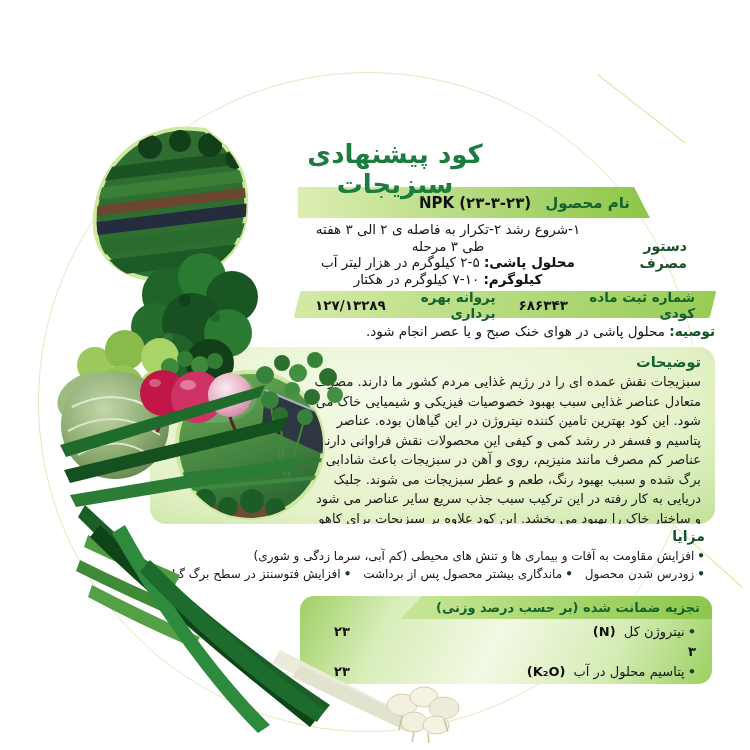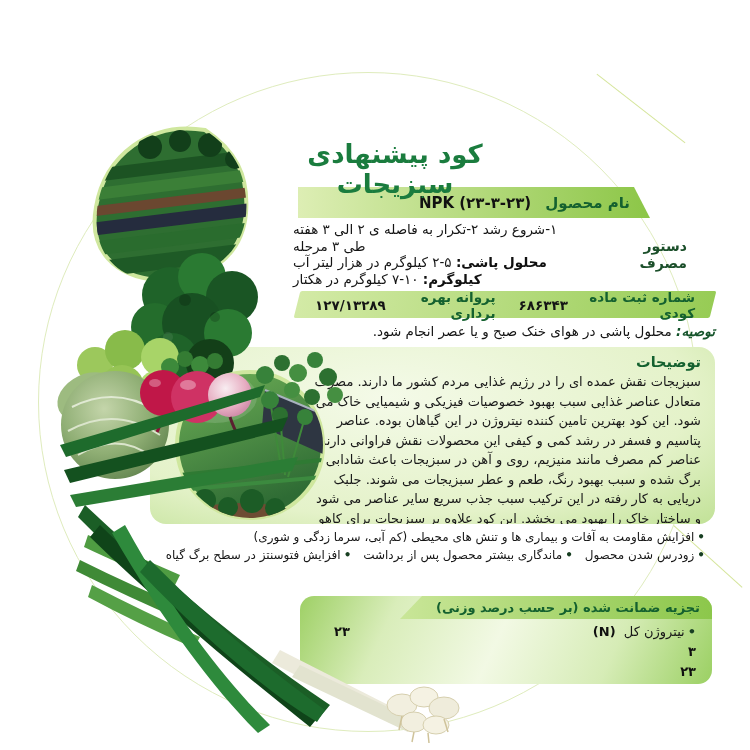--- a/index.html
+++ b/index.html
@@ -26,33 +26,33 @@
   .npk-bar { position:absolute; left:298px; top:187px; width:352px; height:31px; z-index:2;
              background:linear-gradient(to right,#ddeeb4,#8cc647);
              clip-path:polygon(0 0, calc(100% - 16px) 0, 100% 100%, 0 100%);
              display:flex; align-items:center; gap:14px; padding-right:20px; font-size:15px; }
   .npk-value { font-weight:bold; color:#111; direction:ltr; }
 
   .usage { position:absolute; left:293px; top:221px; width:394px; display:flex; z-index:2;
            font-size:13.5px; color:#141414; line-height:16.5px; }
   .usage-label { width:84px; padding-top:17px; font-weight:bold; color:#1b4f2a; font-size:14px;
                  text-align:right; flex:none; }
-  .usage-lines { flex:1; text-align:left; }
+  .usage-lines { flex:1; text-align:center; }
   .uline b { color:#101010; }
 
   .reg-bar { position:absolute; left:297px; top:291px; width:416px; height:27px; z-index:2;
              display:flex; align-items:center; gap:9px; padding:0 18px; font-size:13.5px; }
   .reg-bar::before { content:""; position:absolute; inset:0; z-index:-1;
              transform:skewX(-14deg); border-radius:2px;
              background:linear-gradient(to right,#d3eaa6,#97cc55); }
   .lic { margin-right:14px; }
 
   .advice { position:absolute; left:288px; top:323px; width:427px; text-align:right;
             font-size:13.5px; color:#141414; z-index:2; }
-  .sec { font-weight:bold; color:#14532a;font-style:italic; }
+  .sec { font-weight:bold; color:#14532a; }
 
   .desc-panel { position:absolute; left:150px; top:347px; width:565px; height:177px; z-index:2;
             border-radius:16px; overflow:hidden; padding:7px 14px 6px 14px;
             background:radial-gradient(120% 150% at 42% 28%, #f4fae8 0%, #e4f2c9 45%, #a9d674 84%, #8cc655 100%); }
   .desc-head { text-align:right; font-weight:bold; color:#14612f; font-size:14.5px; margin-bottom:2px; }
   .desc-text { direction:rtl; text-align:right; font-size:13px; line-height:19.5px; color:#191919;
                padding-left:148px; }
 
   .adv { position:absolute; left:90px; top:528px; width:615px; z-index:2; }
   .adv-head { text-align:right; font-weight:bold; color:#14532a; font-size:14px; margin-bottom:3px; }
@@ -268,20 +268,21 @@
     <b class="sec">توصیه:</b>
     <span>محلول پاشی در هوای خنک صبح و یا عصر انجام شود.</span>
   </div>
 
   <div class="desc-panel">
     <div class="desc-head" dir="rtl">توضیحات</div>
     <p class="desc-text">سبزیجات نقش عمده ای را در رژیم غذایی مردم کشور ما دارند. مصرف متعادل عناصر غذایی سبب بهبود خصوصیات فیزیکی و شیمیایی خاک می شود. این کود بهترین تامین کننده نیتروژن در این گیاهان بوده. عناصر پتاسیم و فسفر در رشد کمی و کیفی این محصولات نقش فراوانی دارند. عناصر کم مصرف مانند منیزیم، روی و آهن در سبزیجات باعث شادابی برگ شده و سبب بهبود رنگ، طعم و عطر سبزیجات می شوند. جلبک دریایی به کار رفته در این ترکیب سبب جذب سریع سایر عناصر می شود و ساختار خاک را بهبود می بخشد. این کود علاوه بر سبزیجات برای کاهو و کلم نیز قابل استفاده است.</p>
   </div>
 
   <div class="adv">
+    <div class="adv-head" dir="rtl">مزایا</div>
     <div class="adv-lines">
       <div>
         <span class="adv-item"><span class="blt">•</span><span>افزایش مقاومت به آفات و بیماری ها و تنش های محیطی (کم آبی، سرما زدگی و شوری)</span></span>
       </div>
       <div>
         <span class="adv-item"><span class="blt">•</span><span>زودرس شدن محصول</span></span>
         <span class="adv-item"><span class="blt">•</span><span>ماندگاری بیشتر محصول پس از برداشت</span></span>
         <span class="adv-item"><span class="blt">•</span><span>افزایش فتوسنتز در سطح برگ گیاه</span></span>
       </div>
     </div>
@@ -293,18 +294,19 @@
     </div>
     <div class="ana-rows">
       <div class="ana-row">
         <span><span class="blt">•</span><span>نیتروژن کل</span> <span class="formula">(N)</span></span>
         <span class="ana-value">۲۳</span>
       </div>
       <div class="ana-row">
         <span class="ana-value">۳</span>
       </div>
       <div class="ana-row">
+        <span><span class="blt">•</span><span>پتاسیم محلول در آب</span> <span class="formula">(K₂O)</span></span>
         <span class="ana-value">۲۳</span>
       </div>
     </div>
   </div>
 
 </div>
 
 </body></html>

